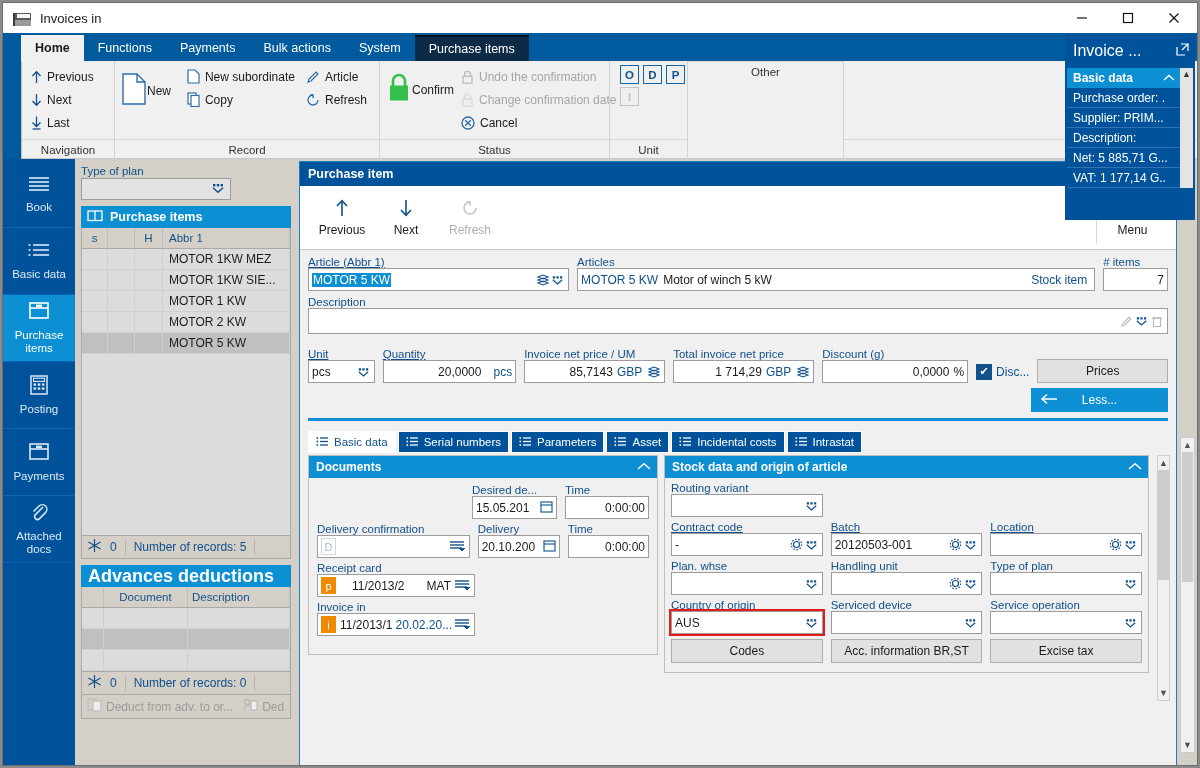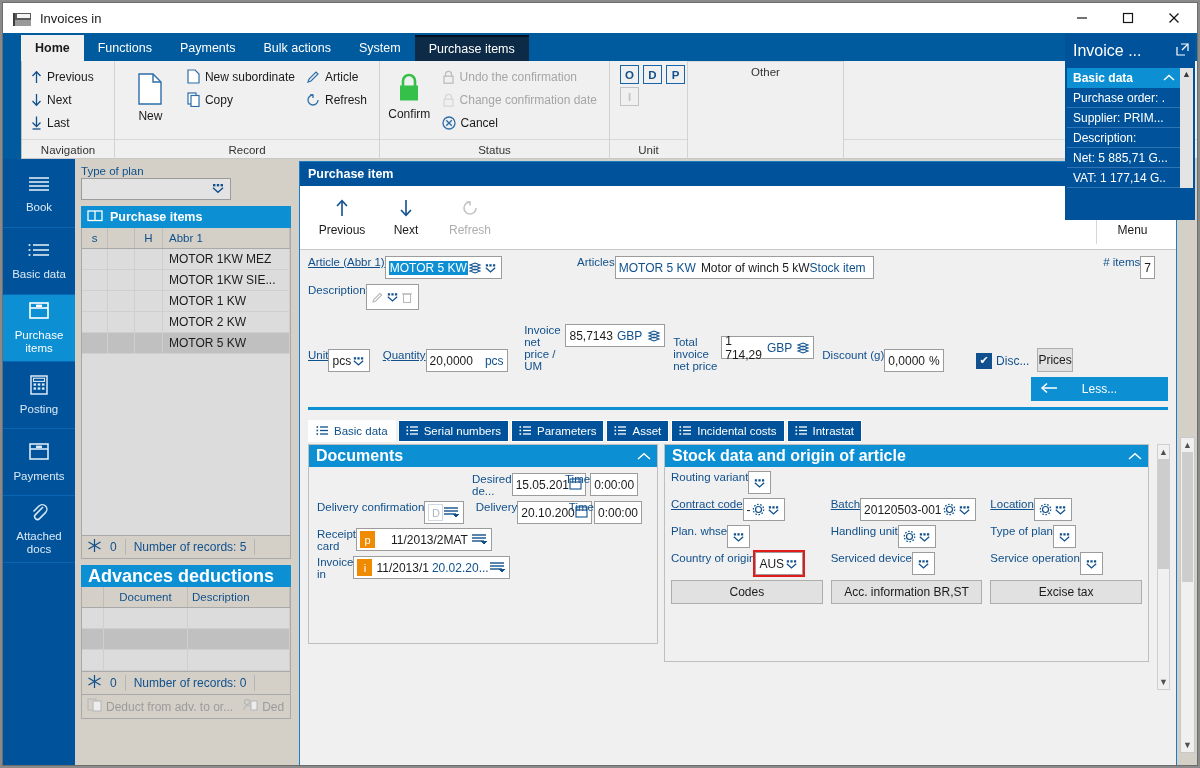--- a/index.html
+++ b/index.html
@@ -59,21 +59,21 @@
     height:20px; line-height:20px; text-align:center; font-size:11.5px; color:#333;
     border-top:1px solid #d8d8d8;
   }
   .rcol { display:flex; flex-direction:column; }
   .ritem {
     display:flex; align-items:center; gap:5px; padding:2px 6px 2px 3px;
     color:#1b1b1b; font-size:12px; white-space:nowrap; cursor:default; height:23px;
   }
   .ritem.dim { color:#a6a6a6; }
   .rbig {
-    width:66px; display:flex; flex-direction:column; align-items:center; justify-content:flex-start;
+    width:66px; display:flex; flex-direction:row; align-items:center; justify-content:flex-start;
     padding-top:3px; cursor:default;
   }
   .rbig .lbl { font-size:12px; margin-top:4px; }
   .ico { display:inline-flex; align-items:center; justify-content:center; }
   .jumpbox {
     width:19px;height:19px;border:1.6px solid #1565a8; color:#10508c;
     display:flex;align-items:center;justify-content:center;font-size:11.5px;font-weight:700;
     margin-right:4px;
   }
   .jumpbox.dim { border-color:#c3c3c3; color:#c3c3c3; }
@@ -168,42 +168,42 @@
     padding-left:10px; flex:0 0 64px; position:relative;
   }
   .cbig { width:64px; display:flex;flex-direction:column;align-items:center;justify-content:center; cursor:default; }
   .cbig .lbl{font-size:12px;margin-top:3px;}
   .cbig.dim{color:#adadad;}
   .child-menu { position:absolute; right:8px; top:6px; width:72px; display:flex; flex-direction:column;
                 align-items:center; justify-content:center; height:52px; border-left:1px solid #d8d8d8; }
 
   .child-body { flex:1; position:relative; overflow:hidden; background:#f0f0f0; padding:6px 8px 0 8px; }
   .row { display:flex; gap:8px; }
-  .f { display:flex; }
+  .f { display:flex; flex-direction:column; }
   .inp {
     height:23px; background:#fff; border:1px solid #9c9c9c; display:flex; align-items:center;
     padding:0 3px; font-size:12px;
   }
   .inp.ro { background:#e3e3e3; }
   .inp .right { margin-left:auto; }
   .sel-text { background:#0d8fd4; color:#fff; padding:0 1px; }
   .ic-btn { width:15px; display:flex; align-items:center; justify-content:center; }
   .tabs { display:flex; align-items:flex-end; height:24px; gap:2px; }
   .tab {
     height:22px; background:#00539b; color:#fff; font-size:11.5px; padding:0 7px;
     display:flex; align-items:center; gap:5px; cursor:default; border:1px solid #ffffff;
   }
   .tab.active { background:#ffffff; color:#10508c; border-bottom-color:#ffffff; }
   .tabstrip-bar { height:3px; background:#0d8fd4; }
 
   .sect {
     background:#f0f0f0; border:1px solid #bfbfbf; display:flex; flex-direction:column;
   }
   .sect-hdr {
-    background:#0d8fd4; color:#fff; font-weight:700; font-size:16px; height:22px;
+    background:#0d8fd4; color:#fff; font-weight:700; font-size:12px; height:22px;
     display:flex; align-items:center; padding:0 6px 0 7px;
   }
   .sect-hdr .chev{margin-left:auto;}
   .sect-body { padding:6px 8px 8px 8px; }
   .btn {
     background:#e1e1e1; border:1px solid #adadad; height:24px;
     display:flex; align-items:center; justify-content:center; font-size:12px; cursor:default;
   }
   .btn.accent { background:#0d8fd4; color:#fff; border-color:#0d8fd4; justify-content:center; position:relative; }
   .chk { width:16px;height:16px;background:#10508c;display:flex;align-items:center;justify-content:center;color:#fff;font-size:11px; }

